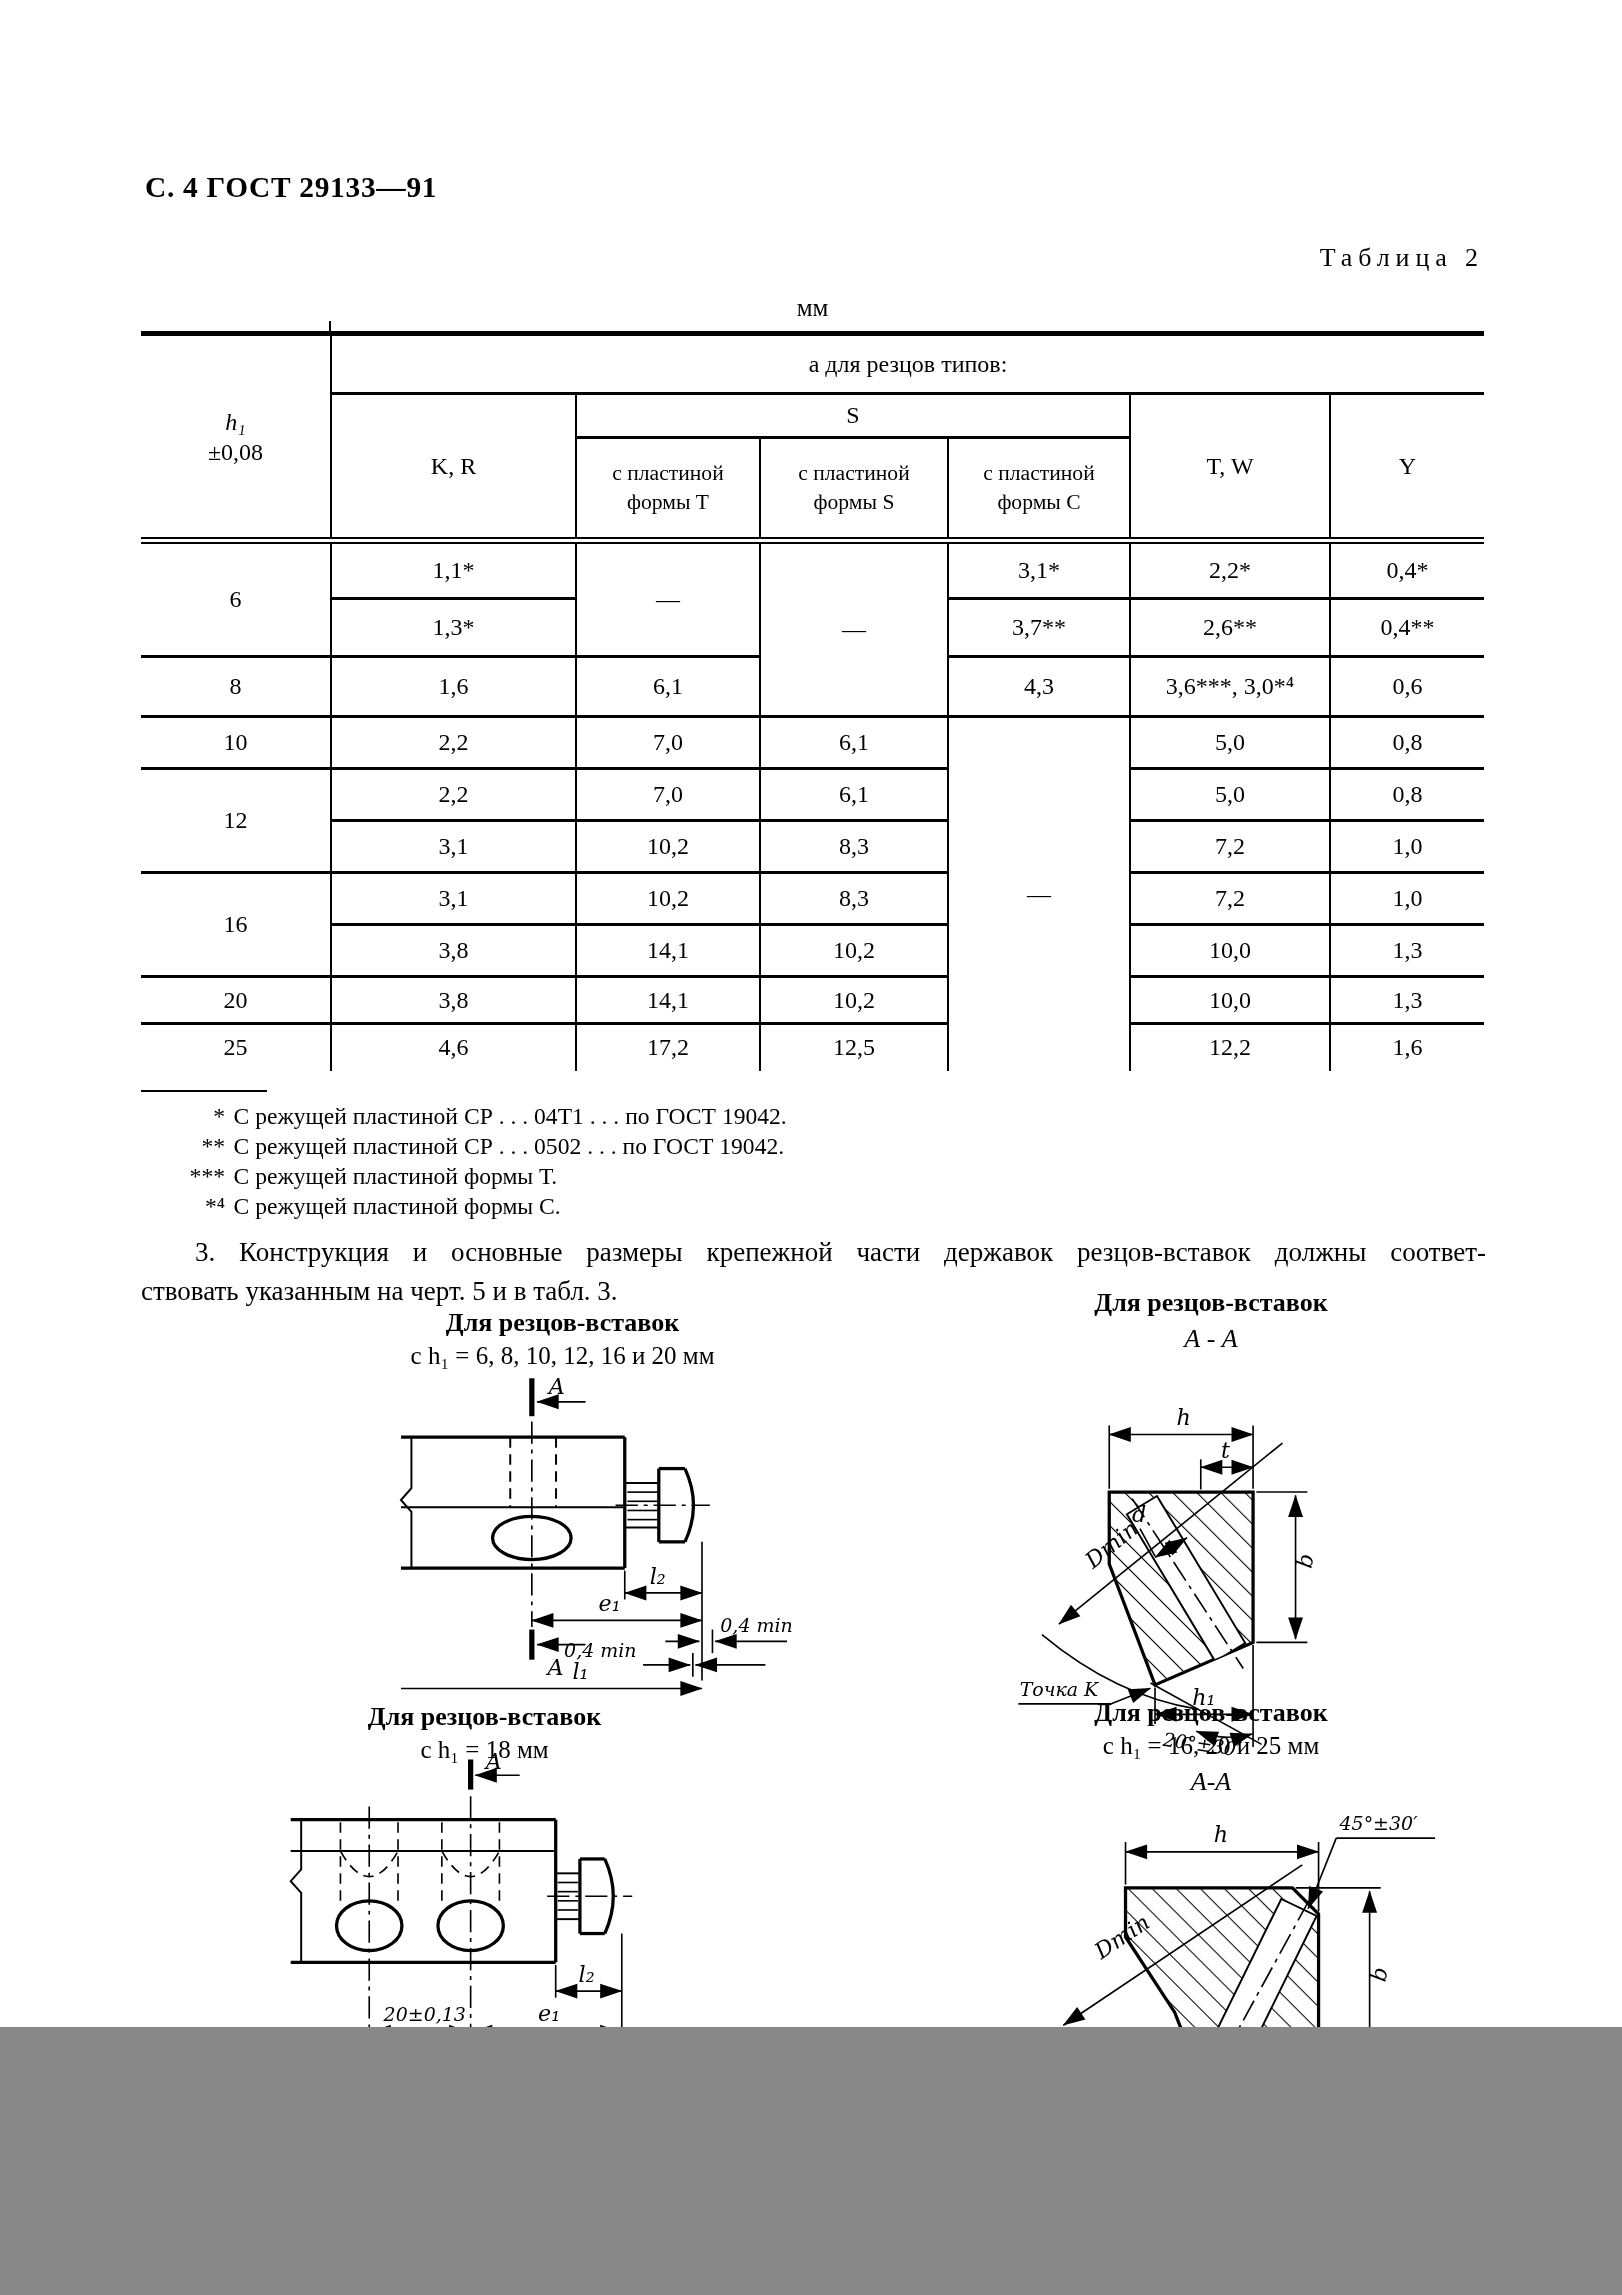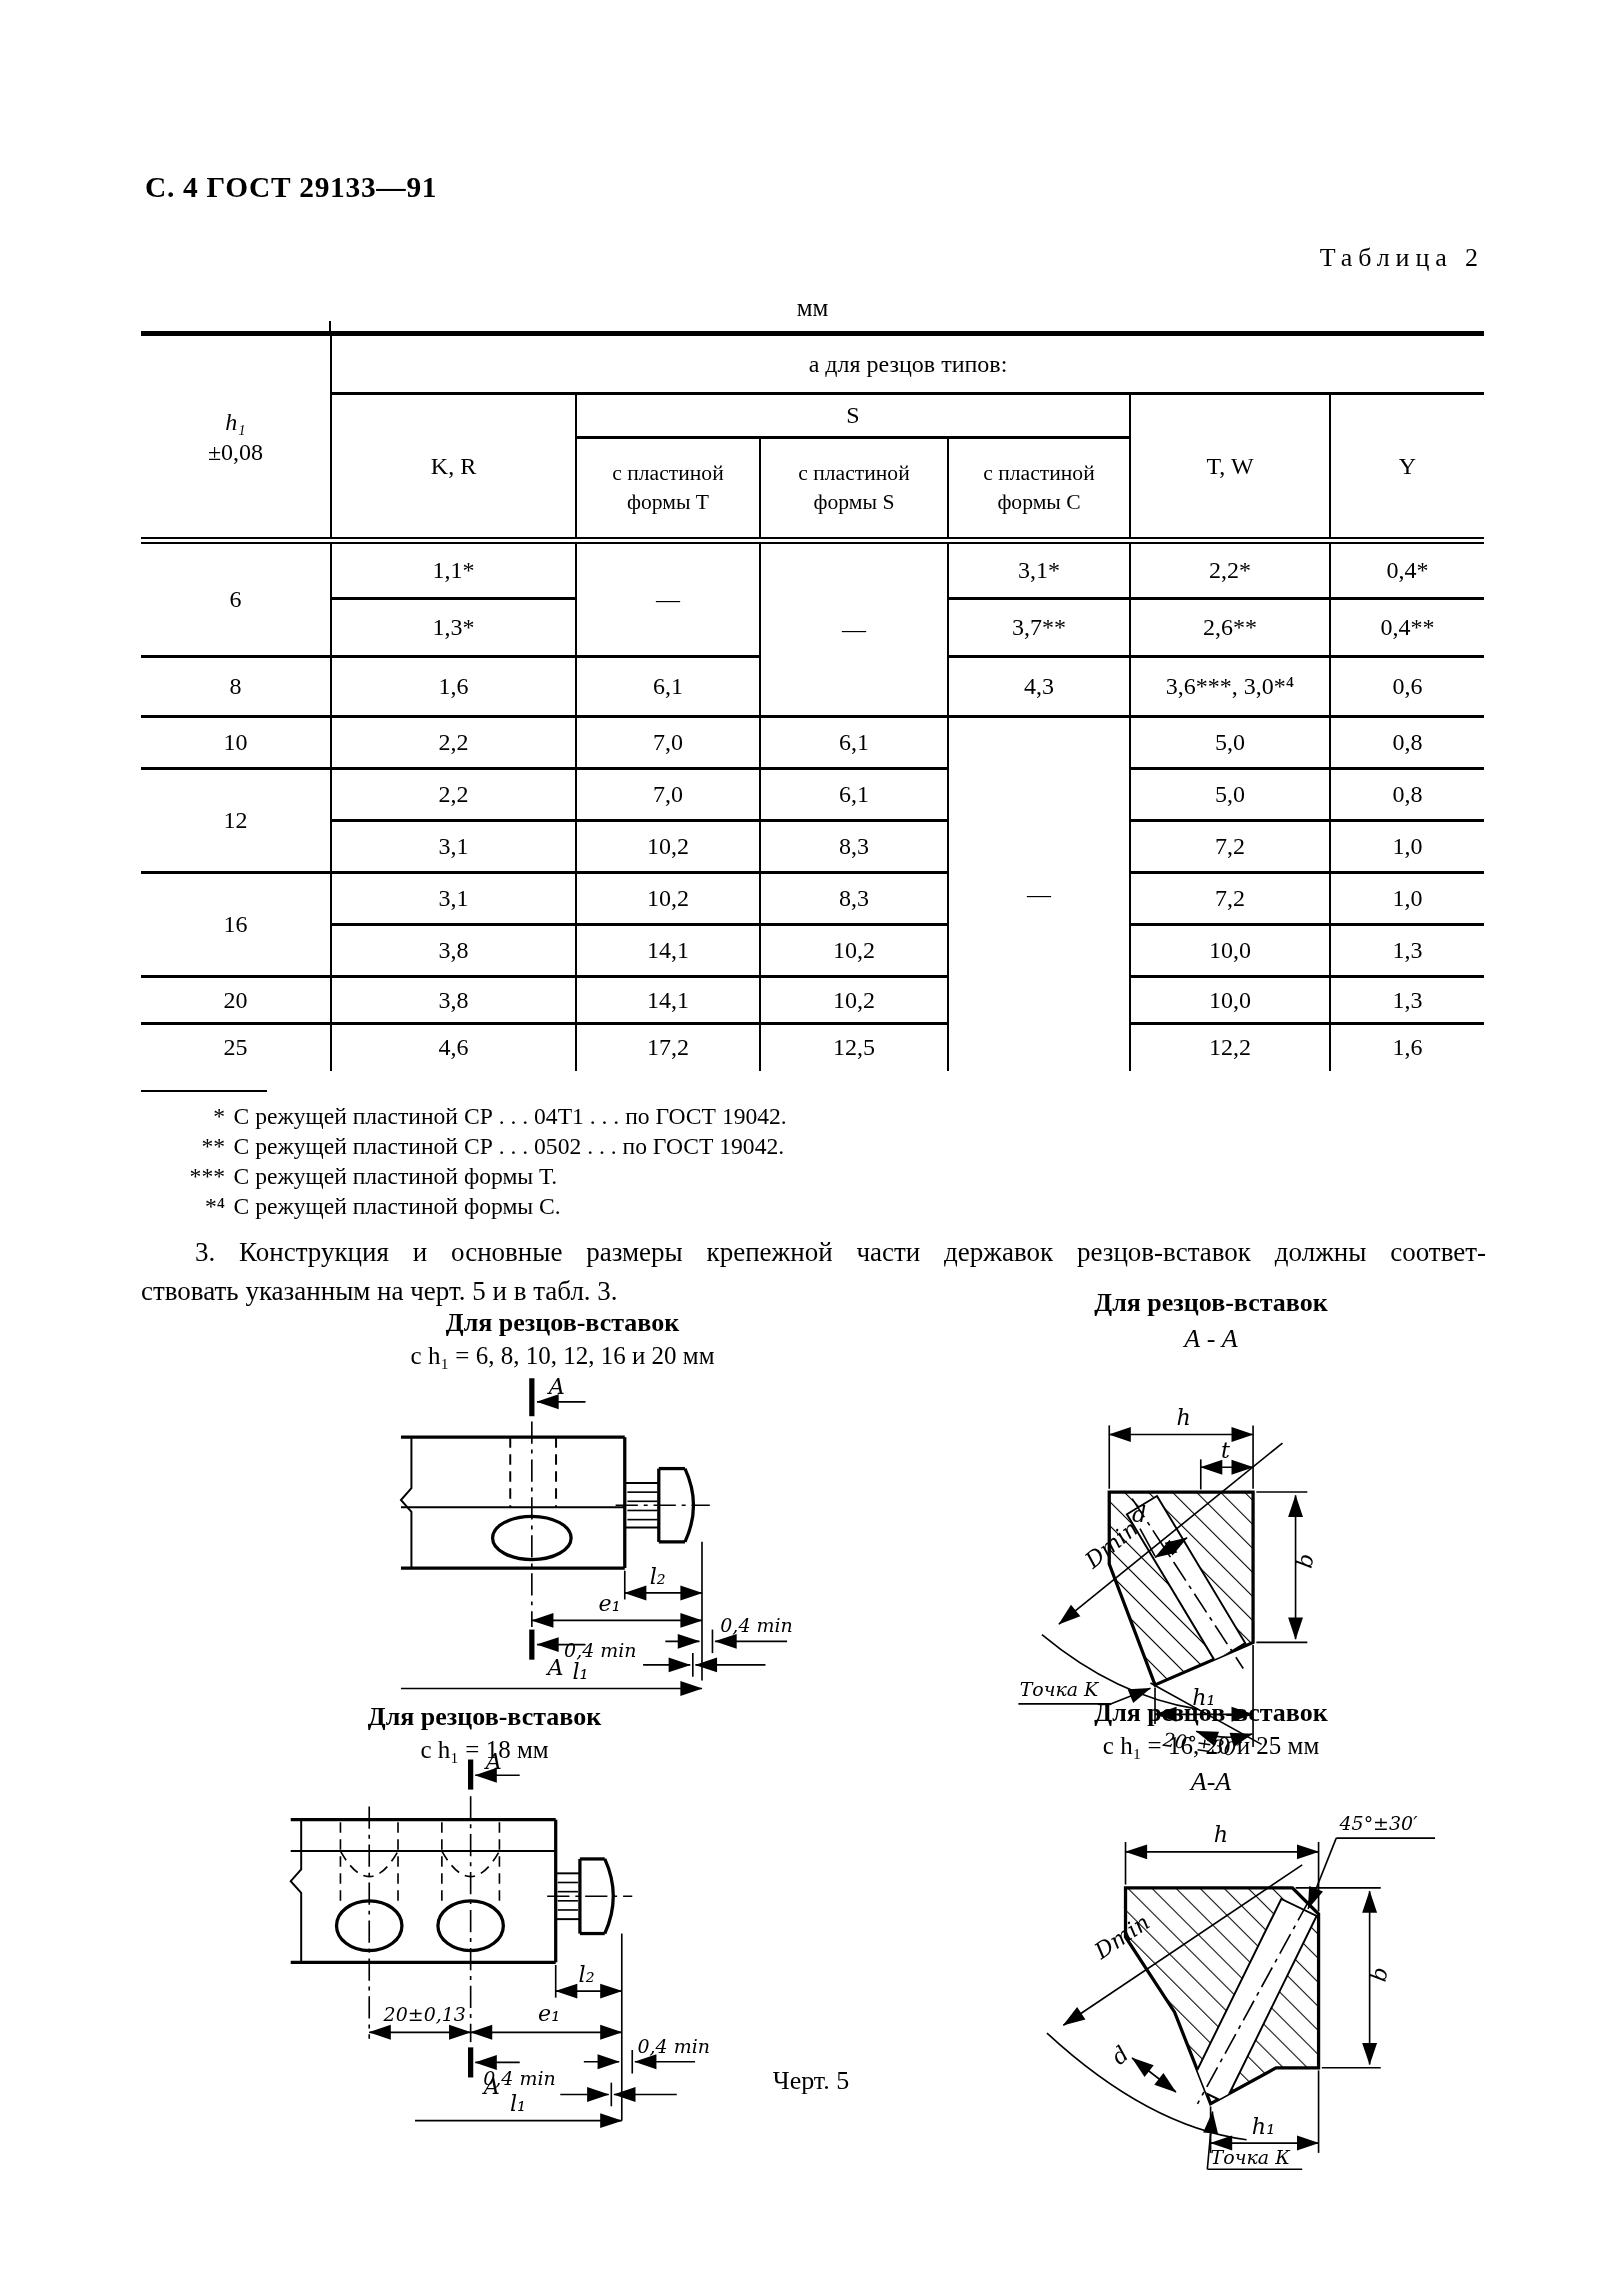--- a/index.html
+++ b/index.html
@@ -1,16 +1,16 @@
 <!DOCTYPE html>
 <html style="font-size:10.5px"><head>
 <meta charset="utf-8">
 <style>
   html,body{margin:0;padding:0;background:#888;}
-  .page{position:relative;width:1622px;height:2295px;background:#ffffff;
+  .page{position:relative;width:1622px;height:2027px;background:#ffffff;
         font-family:"Liberation Serif", serif;color:#000;overflow:hidden;}
   .abs{position:absolute;}
   .running-head{left:145px;top:171px;font-size:29.4px;font-weight:bold;letter-spacing:0.7px;}
   .table-label{left:1152px;top:243px;width:332px;text-align:right;font-size:26px;letter-spacing:5.9px;}
   .units{left:141px;top:294px;width:1343px;text-align:center;font-size:25px;}
   .tick-top{left:329px;top:321px;width:2px;height:11.8px;background:#000;}
   .twrap{left:141px;top:331px;}
   table{border-collapse:collapse;table-layout:fixed;width:1343px;border-top:5.2px solid #000;}
   col.c1{width:190px}col.c2{width:245px}col.c3{width:184px}col.c4{width:188px}
   col.c5{width:182px}col.c6{width:200px}col.c7{width:154px}

